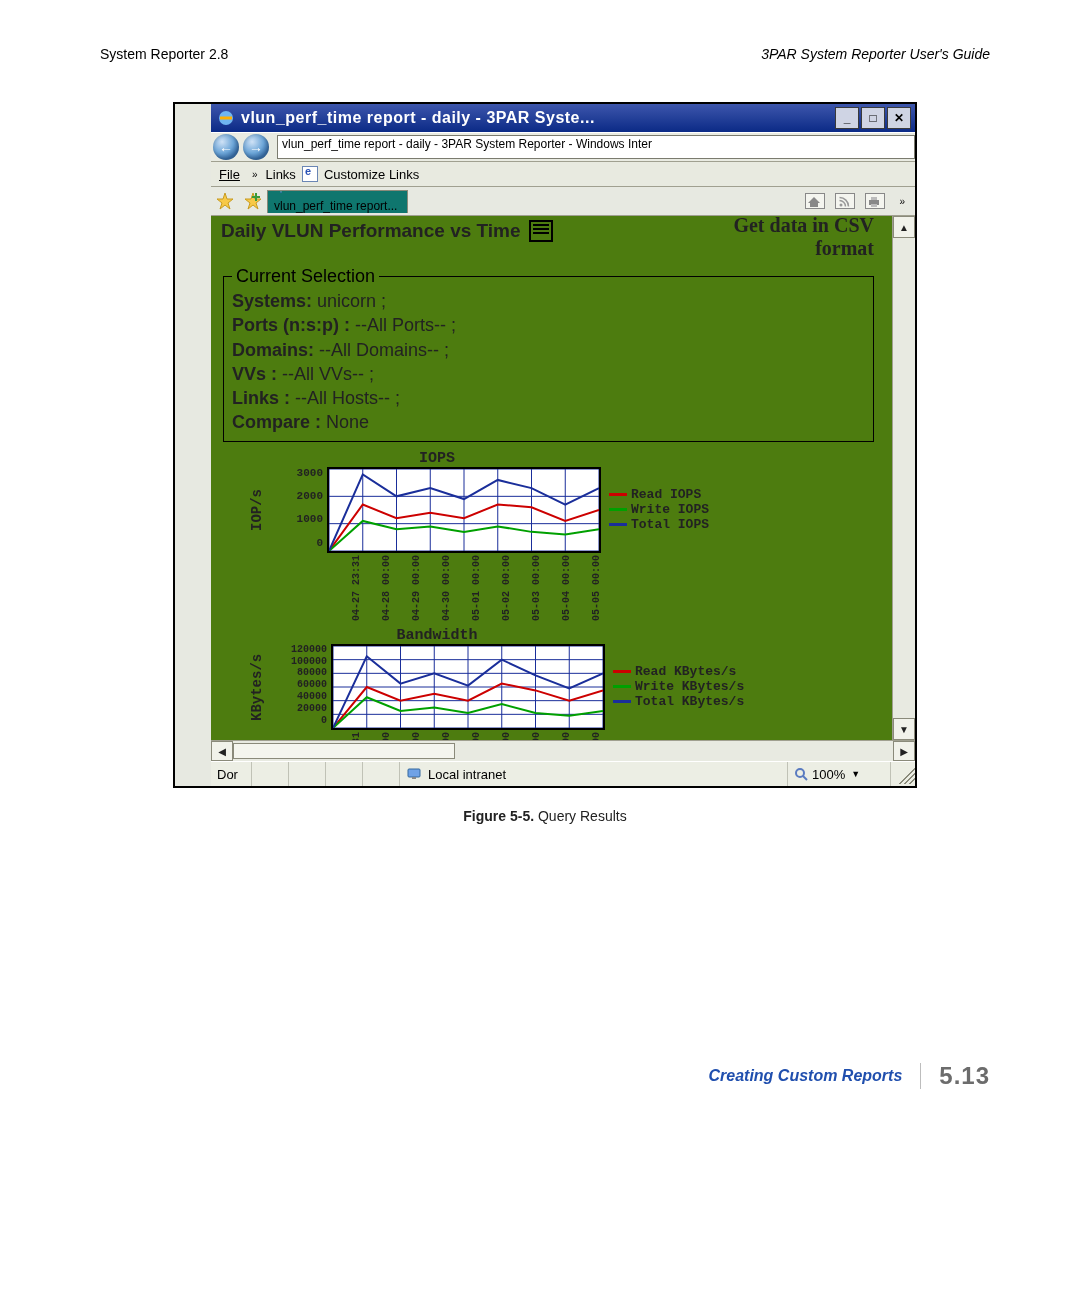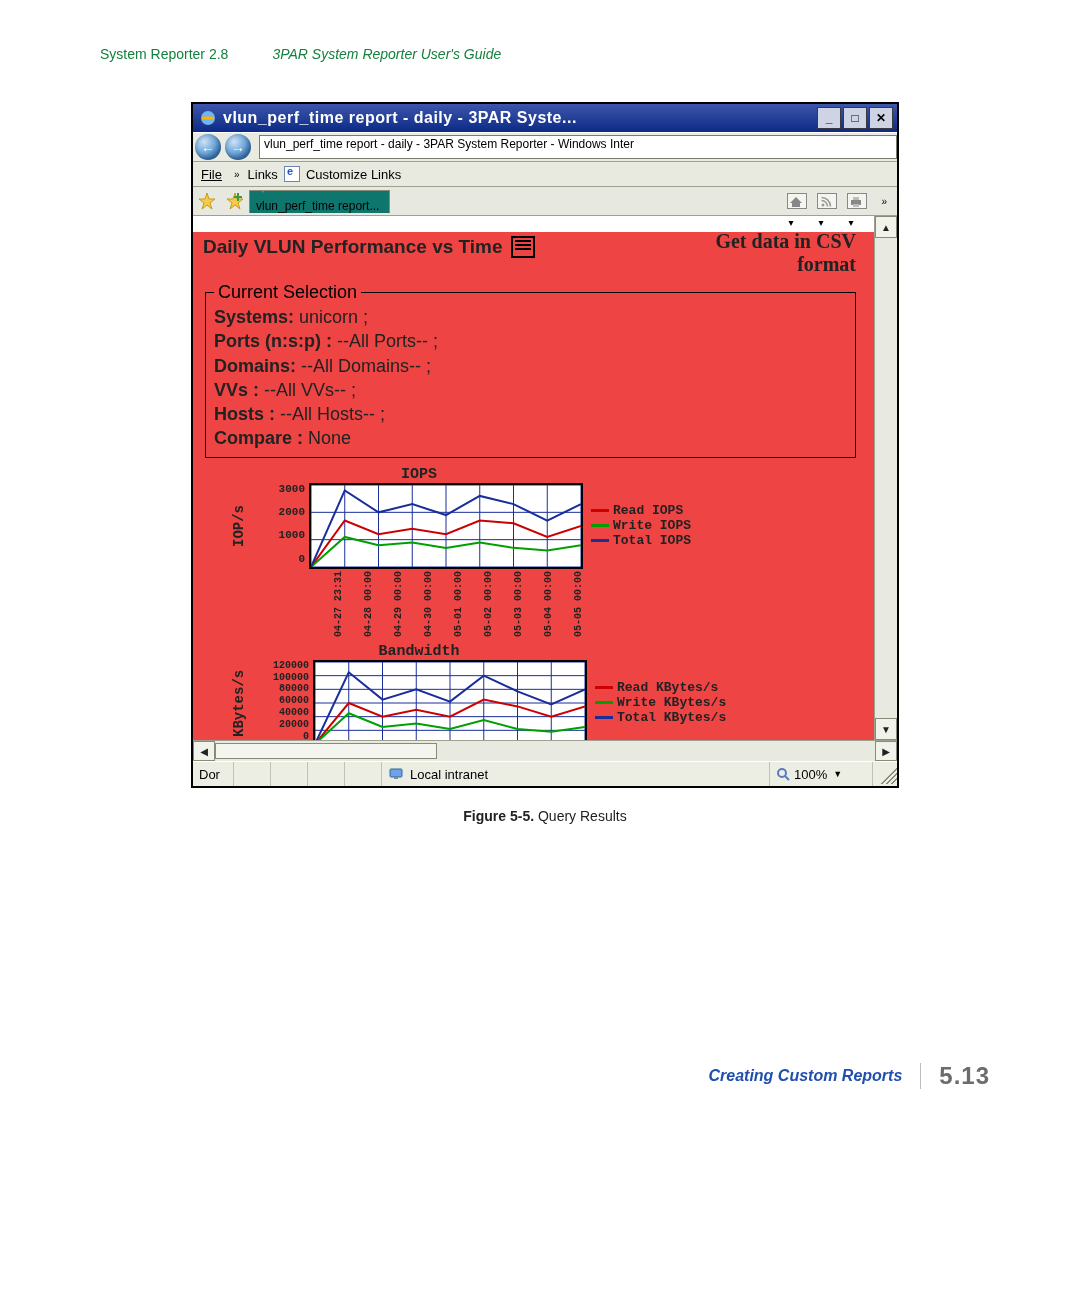--- a/index.html
+++ b/index.html
@@ -7,36 +7,38 @@
     background: #fff;
     font-family: "Myriad Pro", "Segoe UI", Arial, sans-serif;
     color: #222;
     width: 1080px;
   }
   .page {
     padding: 46px 90px 30px 100px;
   }
   .hdr {
     display: flex;
+    justify-content: space-between;
     font-size: 14px;
     font-weight: 300;
-    color: #15803d;
+    color: #000000;
     margin-bottom: 40px;
     gap: 44px;
   }
   .hdr-left { }
   .hdr-right { font-style: italic; }
 
   
   .shot {
     width: 704px;
     margin: 30px auto 20px auto;
     border: 2px solid #000;
     background: #e7e9e1;
     font-family: Verdana, Tahoma, sans-serif;
+    padding-left: 36px;
   }
 
   
   .titlebar {
     background: linear-gradient(#3d56ac,#0b2a86);
     color: #fff;
     display: flex;
     align-items: center;
     height: 28px;
     font-family: Tahoma, Verdana, sans-serif;
@@ -111,23 +113,22 @@
   .mini { width:18px;height:14px; border:1px solid #888; background:#f4f5ef; display:inline-block;}
   .dd::after{ content:" \25BE"; font-size:10px; color:#000;}
 
   
   .content-wrap {
     display:flex;
     height: 524px;
     background:#fff;
   }
   .content {
-    flex:1; background:#ef4444; padding:4px 8px 0 10px; overflow:hidden;
+    flex:1; background:#4d7c0f; padding:4px 8px 0 10px; overflow:hidden;
     font-family: Arial, Helvetica, sans-serif;
-    margin-top: 16px;
   }
   .vscroll {
     width:22px; background:#e3e6de; border-left:1px solid #a0a090;
     display:flex; flex-direction:column;
   }
   .vscroll .arrow {
     height:20px; border:1px solid #8a8a7a; background:#f1f2ea;
     display:flex;align-items:center;justify-content:center; font-size:10px;
   }
   .vscroll .track{flex:1; background:#e8eae1;}
@@ -355,21 +356,21 @@
             <div>format</div>
           </div>
         </div>
 
         <fieldset class="cur">
           <legend>Current Selection</legend>
           <div class="kv"><b>Systems:</b><span> unicorn ;</span></div>
           <div class="kv"><b>Ports (n:s:p) :</b><span> --All Ports-- ;</span></div>
           <div class="kv"><b>Domains:</b><span> --All Domains-- ;</span></div>
           <div class="kv"><b>VVs :</b><span> --All VVs-- ;</span></div>
-          <div class="kv"><b>Hosts :</b><span> --All Hosts-- ;</span></div>
+          <div class="kv"><b>Links :</b><span> --All Hosts-- ;</span></div>
           <div class="kv"><b>Compare :</b><span> None</span></div>
         </fieldset>
 
         <div class="chart">
           <div class="ctitle">IOPS</div>
           <div class="cgrid">
             <div class="yaxis-label">IOP/s</div>
             <div class="yticks" id="yt0" style="height: 82px;">
                 <div>3000</div>
                 <div>2000</div>

